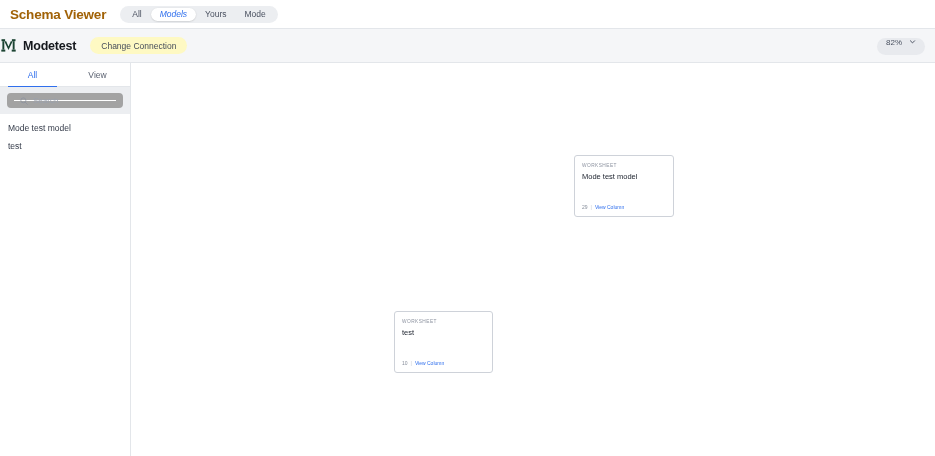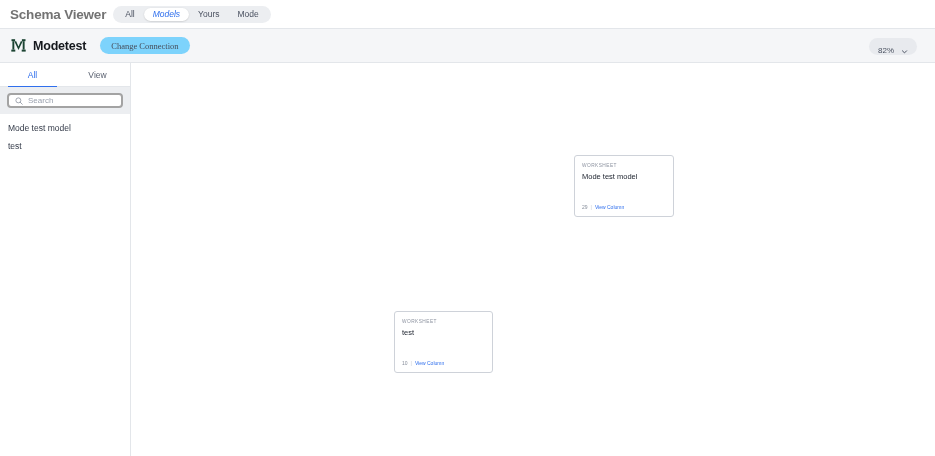--- a/index.html
+++ b/index.html
@@ -29,23 +29,23 @@
     min-height: 28px;
     background: #ffffff;
     display: flex;
     align-items: center;
     padding: 0 10px;
     box-sizing: border-box;
   }
   .app-title {
     font-size: 13.5px;
     font-weight: bold;
-    color: #737373;
+    color: #a16207;
     letter-spacing: -0.2px;
-    margin-right: 7px;
+    margin-right: 14px;
     white-space: nowrap;
   }
   .segmented {
     display: flex;
     align-items: center;
     background: #eceef1;
     border-radius: 9px;
     height: 17px;
     padding: 0 3px;
     box-sizing: border-box;
@@ -69,21 +69,21 @@
 
   
   .connbar {
     height: 35px;
     min-height: 35px;
     background: #f5f6f8;
     border-top: 1px solid #e3e6ea;
     border-bottom: 1px solid #e3e6ea;
     display: flex;
     align-items: center;
-    padding: 0 10px;
+    padding: 0 0;
     box-sizing: border-box;
     position: relative;
   }
   .brand-logo {
     width: 17px;
     height: 17px;
     display: flex;
     align-items: center;
     justify-content: center;
     margin-right: 6px;
@@ -91,37 +91,37 @@
   .brand-logo svg { display: block; }
   .brand-name {
     font-size: 12.5px;
     font-weight: bold;
     color: #15181d;
     letter-spacing: -0.2px;
     margin-right: 14px;
     white-space: nowrap;
   }
   .pill-btn {
-    background: #7dd3fc;
+    background: #fef9c3;
     border: none;
     border-radius: 10px;
     height: 17px;
     padding: 0 11px;
     font-size: 8.5px;
-    font-family: Liberation Serif, serif;
+    font-family: Liberation Sans, sans-serif;
     color: #464d5a;
     cursor: pointer;
     white-space: nowrap;
   }
   .zoom-control {
     position: absolute;
-    right: 18px;
+    right: 10px;
     top: 9px;
     display: flex;
-    align-items: flex-end;
+    align-items: flex-start;
     justify-content: center;
     gap: 7px;
     background: #e8eaee;
     border-radius: 10px;
     height: 17px;
     padding: 0 9px;
     cursor: pointer;
   }
   .zoom-value {
     font-size: 8px;
@@ -178,21 +178,21 @@
     height: 1.5px;
     background: #2f6fed;
   }
   .search-wrap {
     background: #eceef1;
     padding: 6px 7px;
     box-sizing: border-box;
   }
   .search-box {
     background: #ffffff;
-    border: 2px solid #a3a3a3;
+    border: 7px solid #a3a3a3;
     border-radius: 4px;
     height: 15px;
     display: flex;
     align-items: center;
     padding: 0 6px;
     gap: 5px;
     box-sizing: border-box;
   }
   .search-box svg { display: block; flex: none; }
   .search-input {

